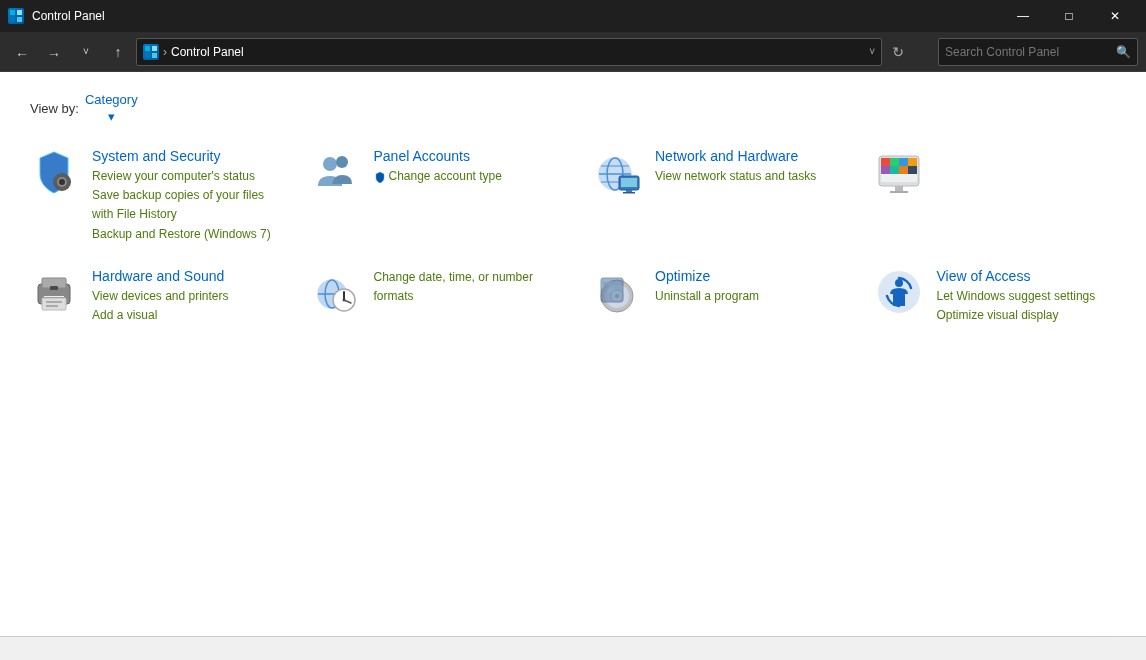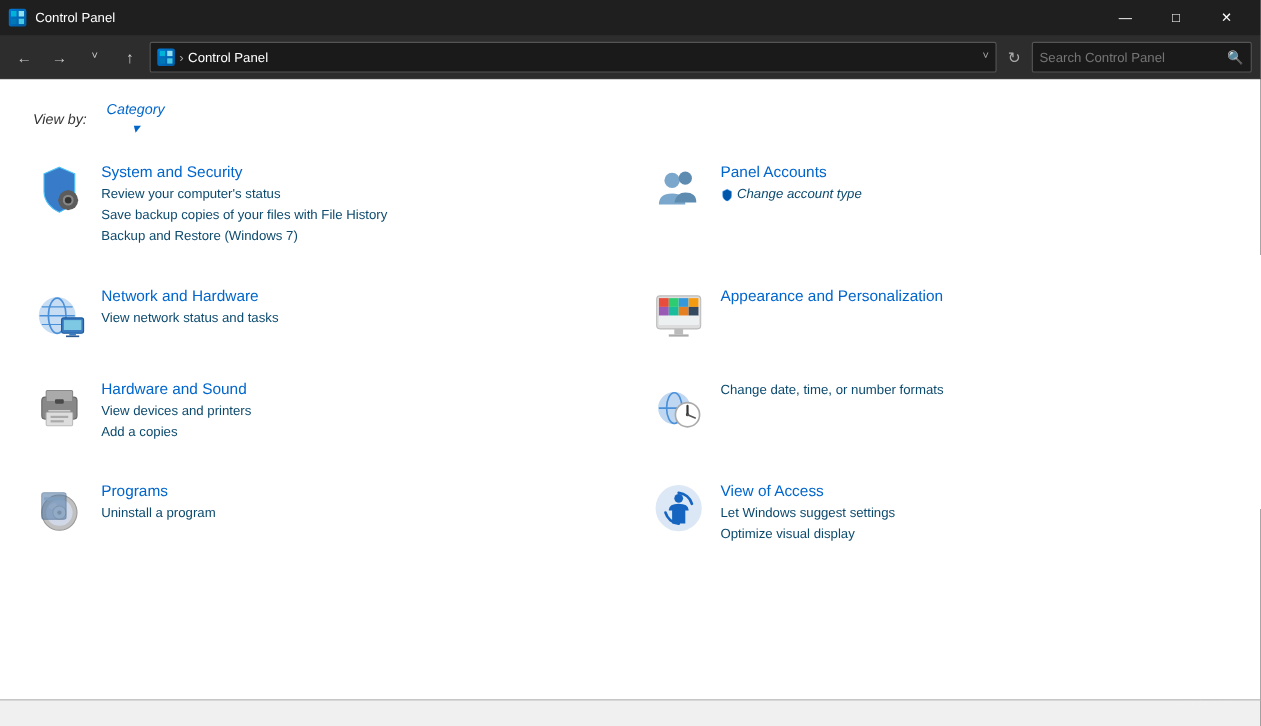--- a/index.html
+++ b/index.html
@@ -112,20 +112,21 @@
     .search-box {
       width: 200px;
       height: 28px;
       background: #1a1a1a;
       border: 1px solid #555;
       border-radius: 2px;
       display: flex;
       align-items: center;
       padding: 0 6px;
       gap: 4px;
+      margin-left: 24px;
     }
     .search-input {
       background: transparent;
       border: none;
       color: #aaa;
       font-size: 12px;
       flex: 1;
       outline: none;
     }
     .search-icon-btn {
@@ -149,39 +150,38 @@
       margin-bottom: 24px;
     }
     .page-title {
       font-size: 20px;
       color: #003399;
       font-weight: 400;
     }
     .view-by {
       display: flex;
       align-items: center;
-      gap: 18px;
+      gap: 6px;
       font-size: 13px;
       color: #333;
-      font-style: italic;
     }
     .view-by-link {
       color: #0066cc;
       cursor: pointer;
       text-decoration: none;
       display: flex;
       align-items: center;
       gap: 2px;
       flex-direction: column;
     }
 
     .categories-grid {
       display: grid;
-      grid-template-columns: 1fr 1fr;
-      gap: 36px 40px;
+      grid-template-columns: 1fr 1fr 1fr 1fr;
+      gap: 24px 40px;
     }
 
     .category-item {
       display: flex;
       align-items: flex-start;
       gap: 14px;
     }
     .category-icon {
       width: 48px;
       height: 48px;
@@ -194,31 +194,30 @@
     .category-title {
       font-size: 14px;
       color: #0066cc;
       cursor: pointer;
       text-decoration: none;
       display: block;
       margin-bottom: 3px;
     }
     .category-link {
       font-size: 12px;
-      color: #0c4a6e;
+      color: #4d7c0f;
       cursor: pointer;
       display: block;
       text-decoration: none;
       line-height: 1.6;
     }
     .category-link.shield {
       display: flex;
       align-items: center;
       gap: 3px;
-      font-style: italic;
     }
 
     
     .status-bar {
       background: #f0f0f0;
       height: 24px;
       border-top: 1px solid #ccc;
       display: flex;
       align-items: center;
       padding: 0 8px;
@@ -391,43 +390,40 @@
           <rect x="6" y="18" width="9" height="8" fill="#9b59b6"></rect>
           <rect x="15" y="18" width="9" height="8" fill="#1abc9c"></rect>
           <rect x="24" y="18" width="9" height="8" fill="#e67e22"></rect>
           <rect x="33" y="18" width="9" height="8" fill="#34495e"></rect>
           <rect x="6" y="26" width="36" height="8" fill="#ecf0f1"></rect>
 
           <rect x="20" y="38" width="8" height="5" fill="#bbb"></rect>
           <rect x="15" y="43" width="18" height="2" fill="#aaa"></rect>
         </svg>
       </div>
-      <div class="category-text">
-        <a class="category-title">Appearance and Personalization</a>
-      </div>
     </div>
 
     <div class="category-item">
       <div class="category-icon">
         <svg width="48" height="48" viewBox="0 0 48 48">
 
           <rect x="8" y="16" width="32" height="20" rx="3" fill="#888" stroke="#666" stroke-width="1"></rect>
           <rect x="12" y="10" width="24" height="10" rx="1" fill="#aaa" stroke="#888" stroke-width="1"></rect>
           <rect x="12" y="30" width="24" height="12" rx="1" fill="#ddd" stroke="#bbb" stroke-width="1"></rect>
           <rect x="16" y="33" width="16" height="2" fill="#aaa"></rect>
           <rect x="16" y="37" width="12" height="2" fill="#aaa"></rect>
           <rect x="20" y="18" width="8" height="4" rx="1" fill="#4a4a4a"></rect>
 
           <rect x="14" y="28" width="20" height="1" fill="#eee"></rect>
         </svg>
       </div>
       <div class="category-text">
         <a class="category-title">Hardware and Sound</a>
         <a class="category-link">View devices and printers</a>
-        <a class="category-link">Add a copies</a>
+        <a class="category-link">Add a visual</a>
       </div>
     </div>
 
     <div class="category-item">
       <div class="category-icon">
         <svg width="48" height="48" viewBox="0 0 48 48">
 
           <circle cx="20" cy="26" r="14" fill="#4a90d9" opacity="0.35" stroke="#4a90d9" stroke-width="1.5"></circle>
           <ellipse cx="20" cy="26" rx="7" ry="14" fill="none" stroke="#4a90d9" stroke-width="1.5"></ellipse>
           <line x1="6" y1="26" x2="34" y2="26" stroke="#4a90d9" stroke-width="1.5"></line>
@@ -452,21 +448,21 @@
           <circle cx="24" cy="28" r="6" fill="#e8eef8" stroke="#bbb" stroke-width="1"></circle>
           <circle cx="24" cy="28" r="2" fill="#aaa"></circle>
 
           <ellipse cx="18" cy="22" rx="4" ry="2" fill="white" opacity="0.4" transform="rotate(-30 18 22)"></ellipse>
 
           <rect x="8" y="10" width="22" height="24" rx="2" fill="#5a7fa8" stroke="#3a5f88" stroke-width="1" opacity="0.6"></rect>
           <rect x="10" y="14" width="18" height="3" fill="#7fa0c0" opacity="0.8"></rect>
         </svg>
       </div>
       <div class="category-text">
-        <a class="category-title">Programs</a>
+        <a class="category-title">Optimize</a>
         <a class="category-link">Uninstall a program</a>
       </div>
     </div>
 
     <div class="category-item">
       <div class="category-icon">
         <svg width="48" height="48" viewBox="0 0 48 48">
 
           <circle cx="24" cy="24" r="20" fill="#1565c0" opacity="0.15" stroke="#1565c0" stroke-width="2"></circle>
 

